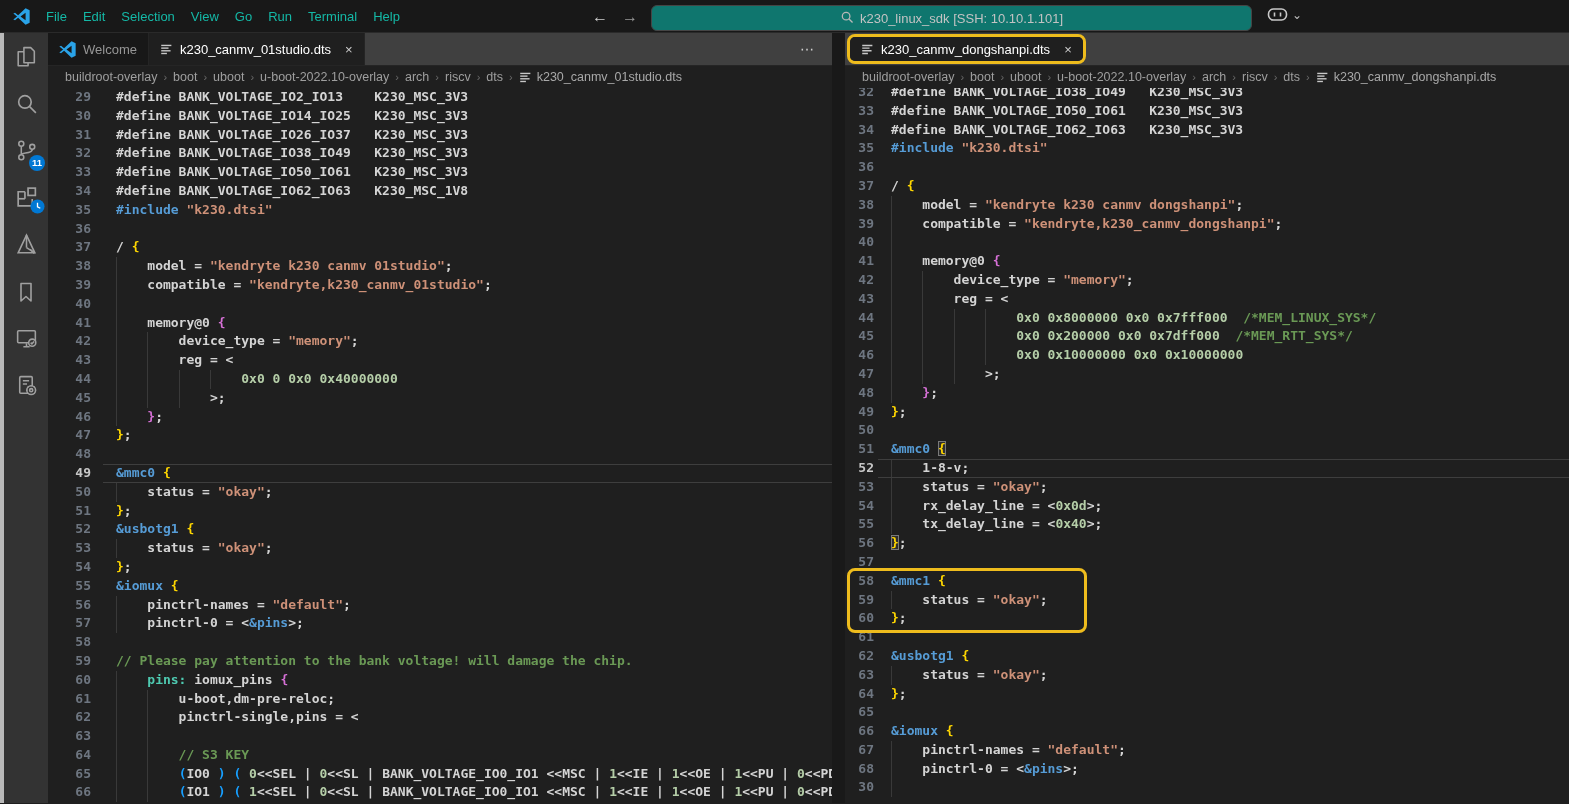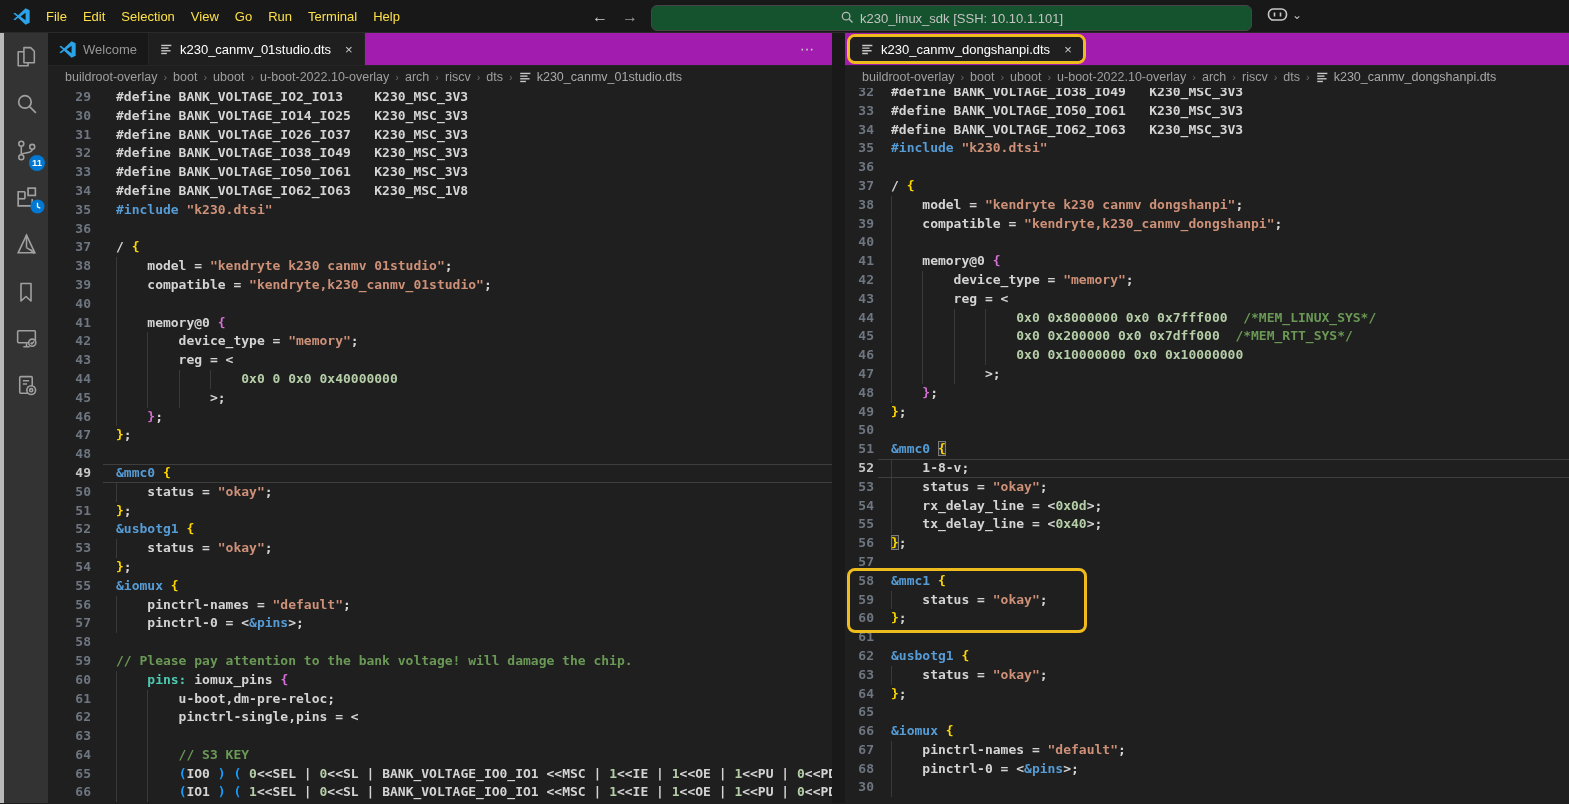--- a/index.html
+++ b/index.html
@@ -9,26 +9,26 @@
     background:#1f1f1f; font-family:"Liberation Sans",sans-serif;
     -webkit-font-smoothing:antialiased;
   }
   #app { position:relative; width:1569px; height:804px; }
 
   
   .titlebar { height:33px; background:#181818; border-bottom:1px solid #2a2a2a;
     display:flex; align-items:center; position:relative; }
   .logo { margin:0 8px 0 13px; display:flex; align-items:center; }
   .menus { display:flex; }
-  .menu { color:#fde047; font-size:13px; padding:3px 8px; border-radius:5px; cursor:default; }
+  .menu { color:#14b8a6; font-size:13px; padding:3px 8px; border-radius:5px; cursor:default; }
   .nav { position:absolute; left:592px; top:0; height:33px; display:flex; align-items:center; gap:14px; }
   .navbtn { font-size:16px; color:#cfcfcf; }
   .navbtn.fwd { color:#9a9a9a; }
   .searchbox { position:absolute; left:651px; top:5px; width:601px; height:26px;
-    background:#14532d; border:1px solid #454545; border-radius:6px;
+    background:#0f766e; border:1px solid #454545; border-radius:6px;
     display:flex; align-items:center; justify-content:center; gap:6px;
     color:#c3c3c3; font-size:13px; }
   .copilot { position:absolute; left:1266px; top:0; height:33px; display:flex; align-items:center; gap:3px; color:#c8c8c8; }
   .chev { font-size:12px; color:#bdbdbd; margin-top:-4px; }
 
   
   .main { display:flex; height:770px; }
   .edge { width:4px; background:#b9b9b9; }
   .activity { width:44px; background:#333333; display:flex; flex-direction:column; align-items:center; padding-top:2px; }
   .act { width:44px; height:47px; display:flex; align-items:center; justify-content:center; position:relative; }
@@ -37,21 +37,21 @@
     line-height:16px; text-align:center; padding:0 2px; }
   .clockbadge { position:absolute; right:3px; bottom:5px; }
 
   .groups { display:flex; flex:1; height:100%; }
   .pane { display:flex; flex-direction:column; background:#1f1f1f; overflow:hidden; }
   .pane-left { width:784px; }
   .sash { width:13px; background:#191919; }
   .pane-right { flex:1; }
 
   
-  .tabbar { flex:0 0 33px; height:33px; background:#a21caf; border-bottom:1px solid #252525;
+  .tabbar { flex:0 0 33px; height:33px; background:#404040; border-bottom:1px solid #252525;
     display:flex; align-items:stretch; position:relative; }
   .tab { display:flex; align-items:center; gap:7px; padding:0 11px; font-size:13px;
     color:#969696; background:#181818; border-right:1px solid #252525; height:100%; }
   .tab.active { background:#1f1f1f; color:#ffffff; }
   .tab .close { margin-left:7px; color:#cfcfcf; font-size:13px; }
   .tabicon { display:flex; align-items:center; }
   .hl-wrap { border:3px solid #eebc1d; border-radius:8px; height:30px; margin:1px 0 0 2px;
     display:flex; align-items:center; overflow:hidden; }
   .hl-wrap .tab { height:24px; border-right:none; background:#1f1f1f; color:#fff; }
   .overflow-btn { margin-left:auto; color:#cfcfcf; padding:0 17px; font-size:14px;

